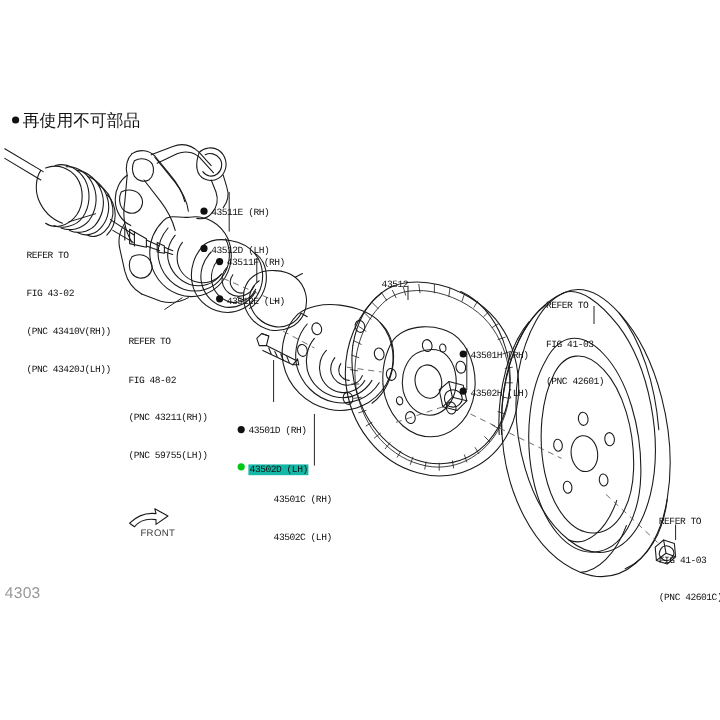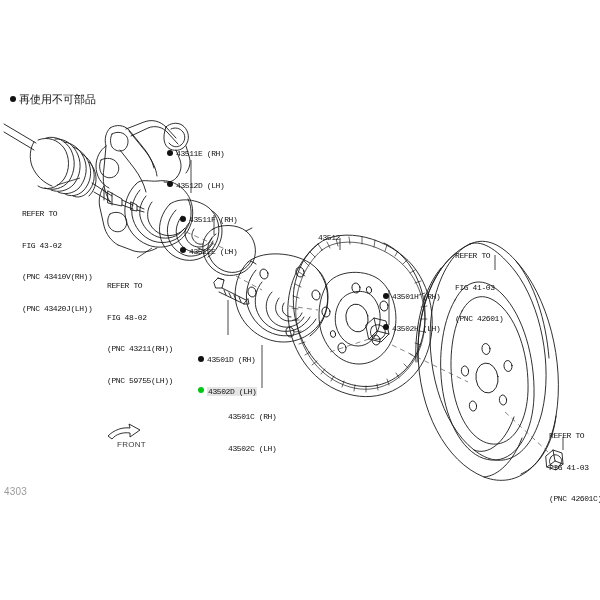--- a/index.html
+++ b/index.html
@@ -9,24 +9,24 @@
     color:#1a1a1a;overflow:hidden;position:relative;
   }
   #sheet{position:absolute;left:0;top:0;width:600px;height:600px;}
   .lbl{position:absolute;font-family:"Liberation Sans", sans-serif;
        font-size:8.5px;line-height:10.5px;color:#111;white-space:pre;letter-spacing:-0.1px;}
   .lbl.mono{font-family:"Liberation Mono", monospace;font-size:8px;letter-spacing:-0.4px;}
   .bullet{display:inline-block;width:6px;height:6px;border-radius:50%;
           background:#111;vertical-align:middle;margin-right:3px;position:relative;top:-1px;}
   .bullet.green{background:#00c814;}
   .row{white-space:nowrap;}
-  .hl{background:#e5e5e5;padding:0 1px;}
+  .hl{background:#14b8a6;padding:0 1px;}
   .corner{position:absolute;font-family:"Liberation Sans", sans-serif;
-          font-size:10px;color:#9a9a9a;letter-spacing:0.2px;}
-  .jp{position:absolute;font-family:Liberation Mono, monospace;font-size:11px;color:#111;white-space:nowrap;}
+          font-size:13px;color:#9a9a9a;letter-spacing:0.2px;}
+  .jp{position:absolute;font-family:Liberation Mono, monospace;font-size:14px;color:#111;white-space:nowrap;}
   .frontlbl{position:absolute;font-family:"Liberation Sans", sans-serif;font-size:8px;color:#3a3a3a;letter-spacing:0.3px;}
 </style>
 </head>
 <body>
 
 <svg id="sheet" viewBox="0 0 600 600">
   <defs>
     <pattern id="hatch" width="4" height="4" patternTransform="rotate(35)" patternUnits="userSpaceOnUse">
       <line x1="0" y1="0" x2="0" y2="4" stroke="#333" stroke-width="0.8"></line>
     </pattern>
@@ -317,21 +317,21 @@
 
 <div class="corner" id="corner-l">4303</div>
 <div class="corner" id="corner-r">434232-A</div>
 
 <style>
   .jp{left:10px;top:92px;}
   #ref-driveshaft{left:22px;top:188px;}
   #ref-knuckle{left:107px;top:260px;}
   #ref-wheel{left:455px;top:230px;}
   #ref-wheelnut{left:549px;top:410px;}
-  #co-knucklebolt{left:167px;top:128px;}
+  #co-knucklebolt{left:167px;top:152px;}
   #co-bearing{left:180px;top:194px;}
   #co-hubd{left:198px;top:334px;}
   #co-hubc{left:228px;top:391px;}
   #co-nuth{left:383px;top:271px;text-align:right;}
   #co-rotor{left:318px;top:233px;}
   #front-text{left:105px;top:440px;padding-left:12px;}
   #corner-l{left:4px;top:486px;}
   #corner-r{left:556px;top:486px;margin-left:48px;}
 </style>
 

